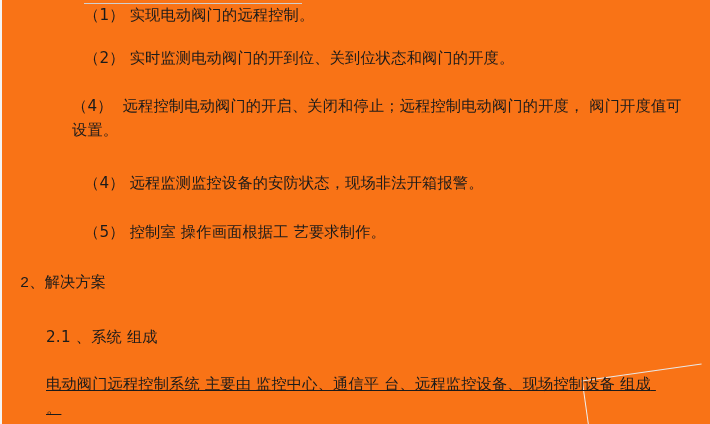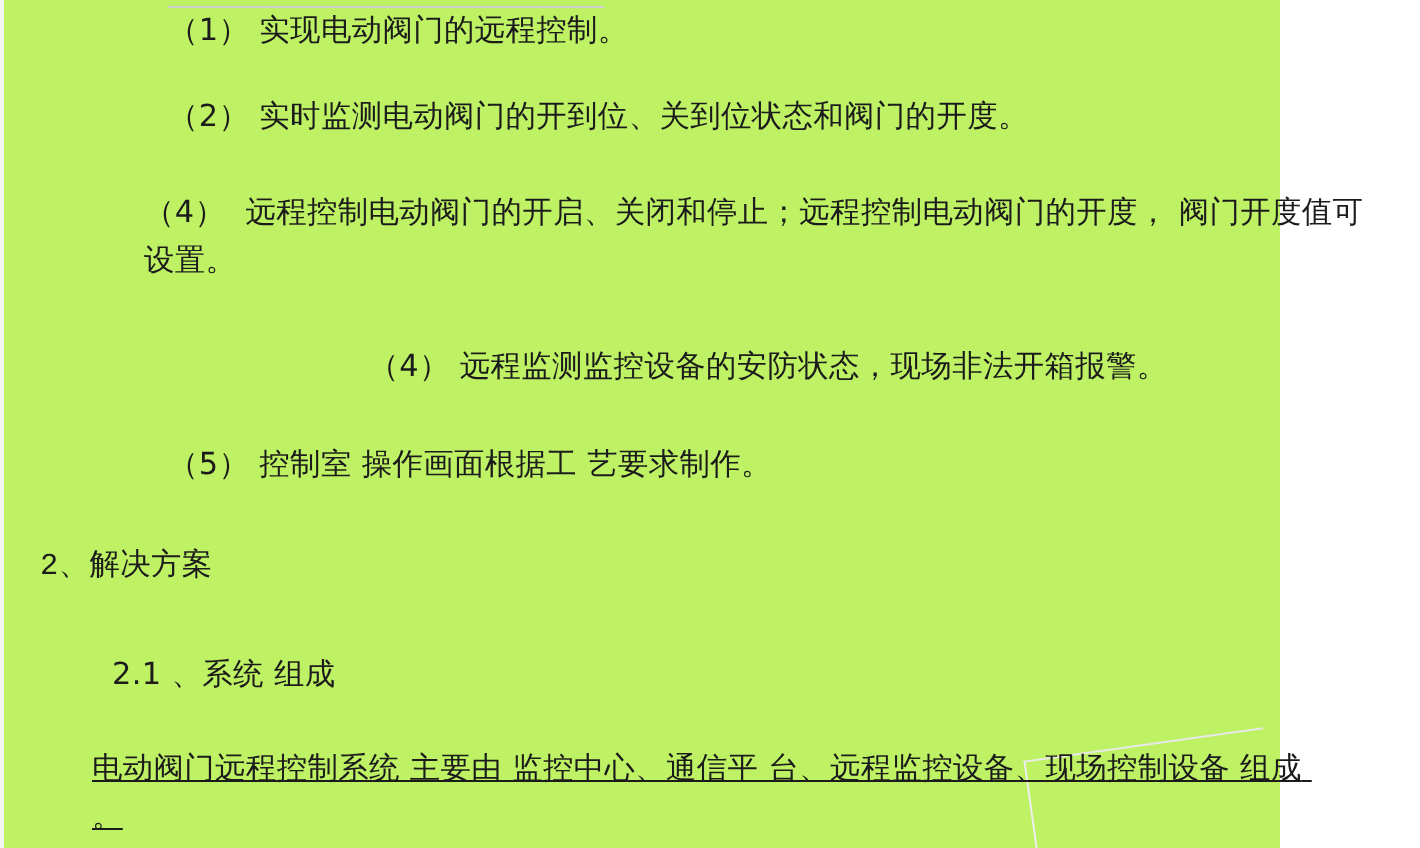--- a/index.html
+++ b/index.html
@@ -10,23 +10,23 @@
     width: 710px;
     height: 424px;
     background: #ffffff;
     font-family: "DejaVu Sans", "Liberation Sans", sans-serif;
     color: #1a1a1a;
     overflow: hidden;
     position: relative;
   }
   #page {
     position: relative;
-    width: 640px;
+    width: 710px;
     height: 424px;
-    background: #bef264;
+    background: #f97316;
   }
   
   .artifact {
     position: absolute;
     background: #e2e2e2;
     pointer-events: none;
   }
   .artifact.top-line {
     left: 84px;
     top: 3px;
@@ -64,24 +64,24 @@
     line-height: 1.55;
     color: #1b1b1b;
     letter-spacing: 0.2px;
     white-space: pre-wrap;
   }
 
   
   .p1  { position: absolute; left: 84px;  top: 4px;   width: 600px; }
   .p2  { position: absolute; left: 84px;  top: 47px;  width: 600px; }
   .p3  { position: absolute; left: 72px;  top: 95px;  width: 616px; }
-  .p4  { position: absolute; left: 84px;  top: 172px; width: 600px; text-align: center; }
+  .p4  { position: absolute; left: 84px;  top: 172px; width: 600px; }
   .p5  { position: absolute; left: 84px;  top: 221px; width: 600px; }
   .h1  { position: absolute; left: 20px;  top: 272px; width: 600px; font-family: Liberation Mono, monospace; }
-  .h2  { position: absolute; left: 56px;  top: 326px; width: 600px; }
+  .h2  { position: absolute; left: 46px;  top: 326px; width: 600px; }
   .p6  { position: absolute; left: 46px;  top: 373px; width: 620px; text-decoration: underline; }
 </style>
 </head>
 <body>
 
 <div id="page">
 
   <div class="artifact top-line"></div>
   <div class="artifact faint-left"></div>
   <div class="artifact corner-fold"></div>

